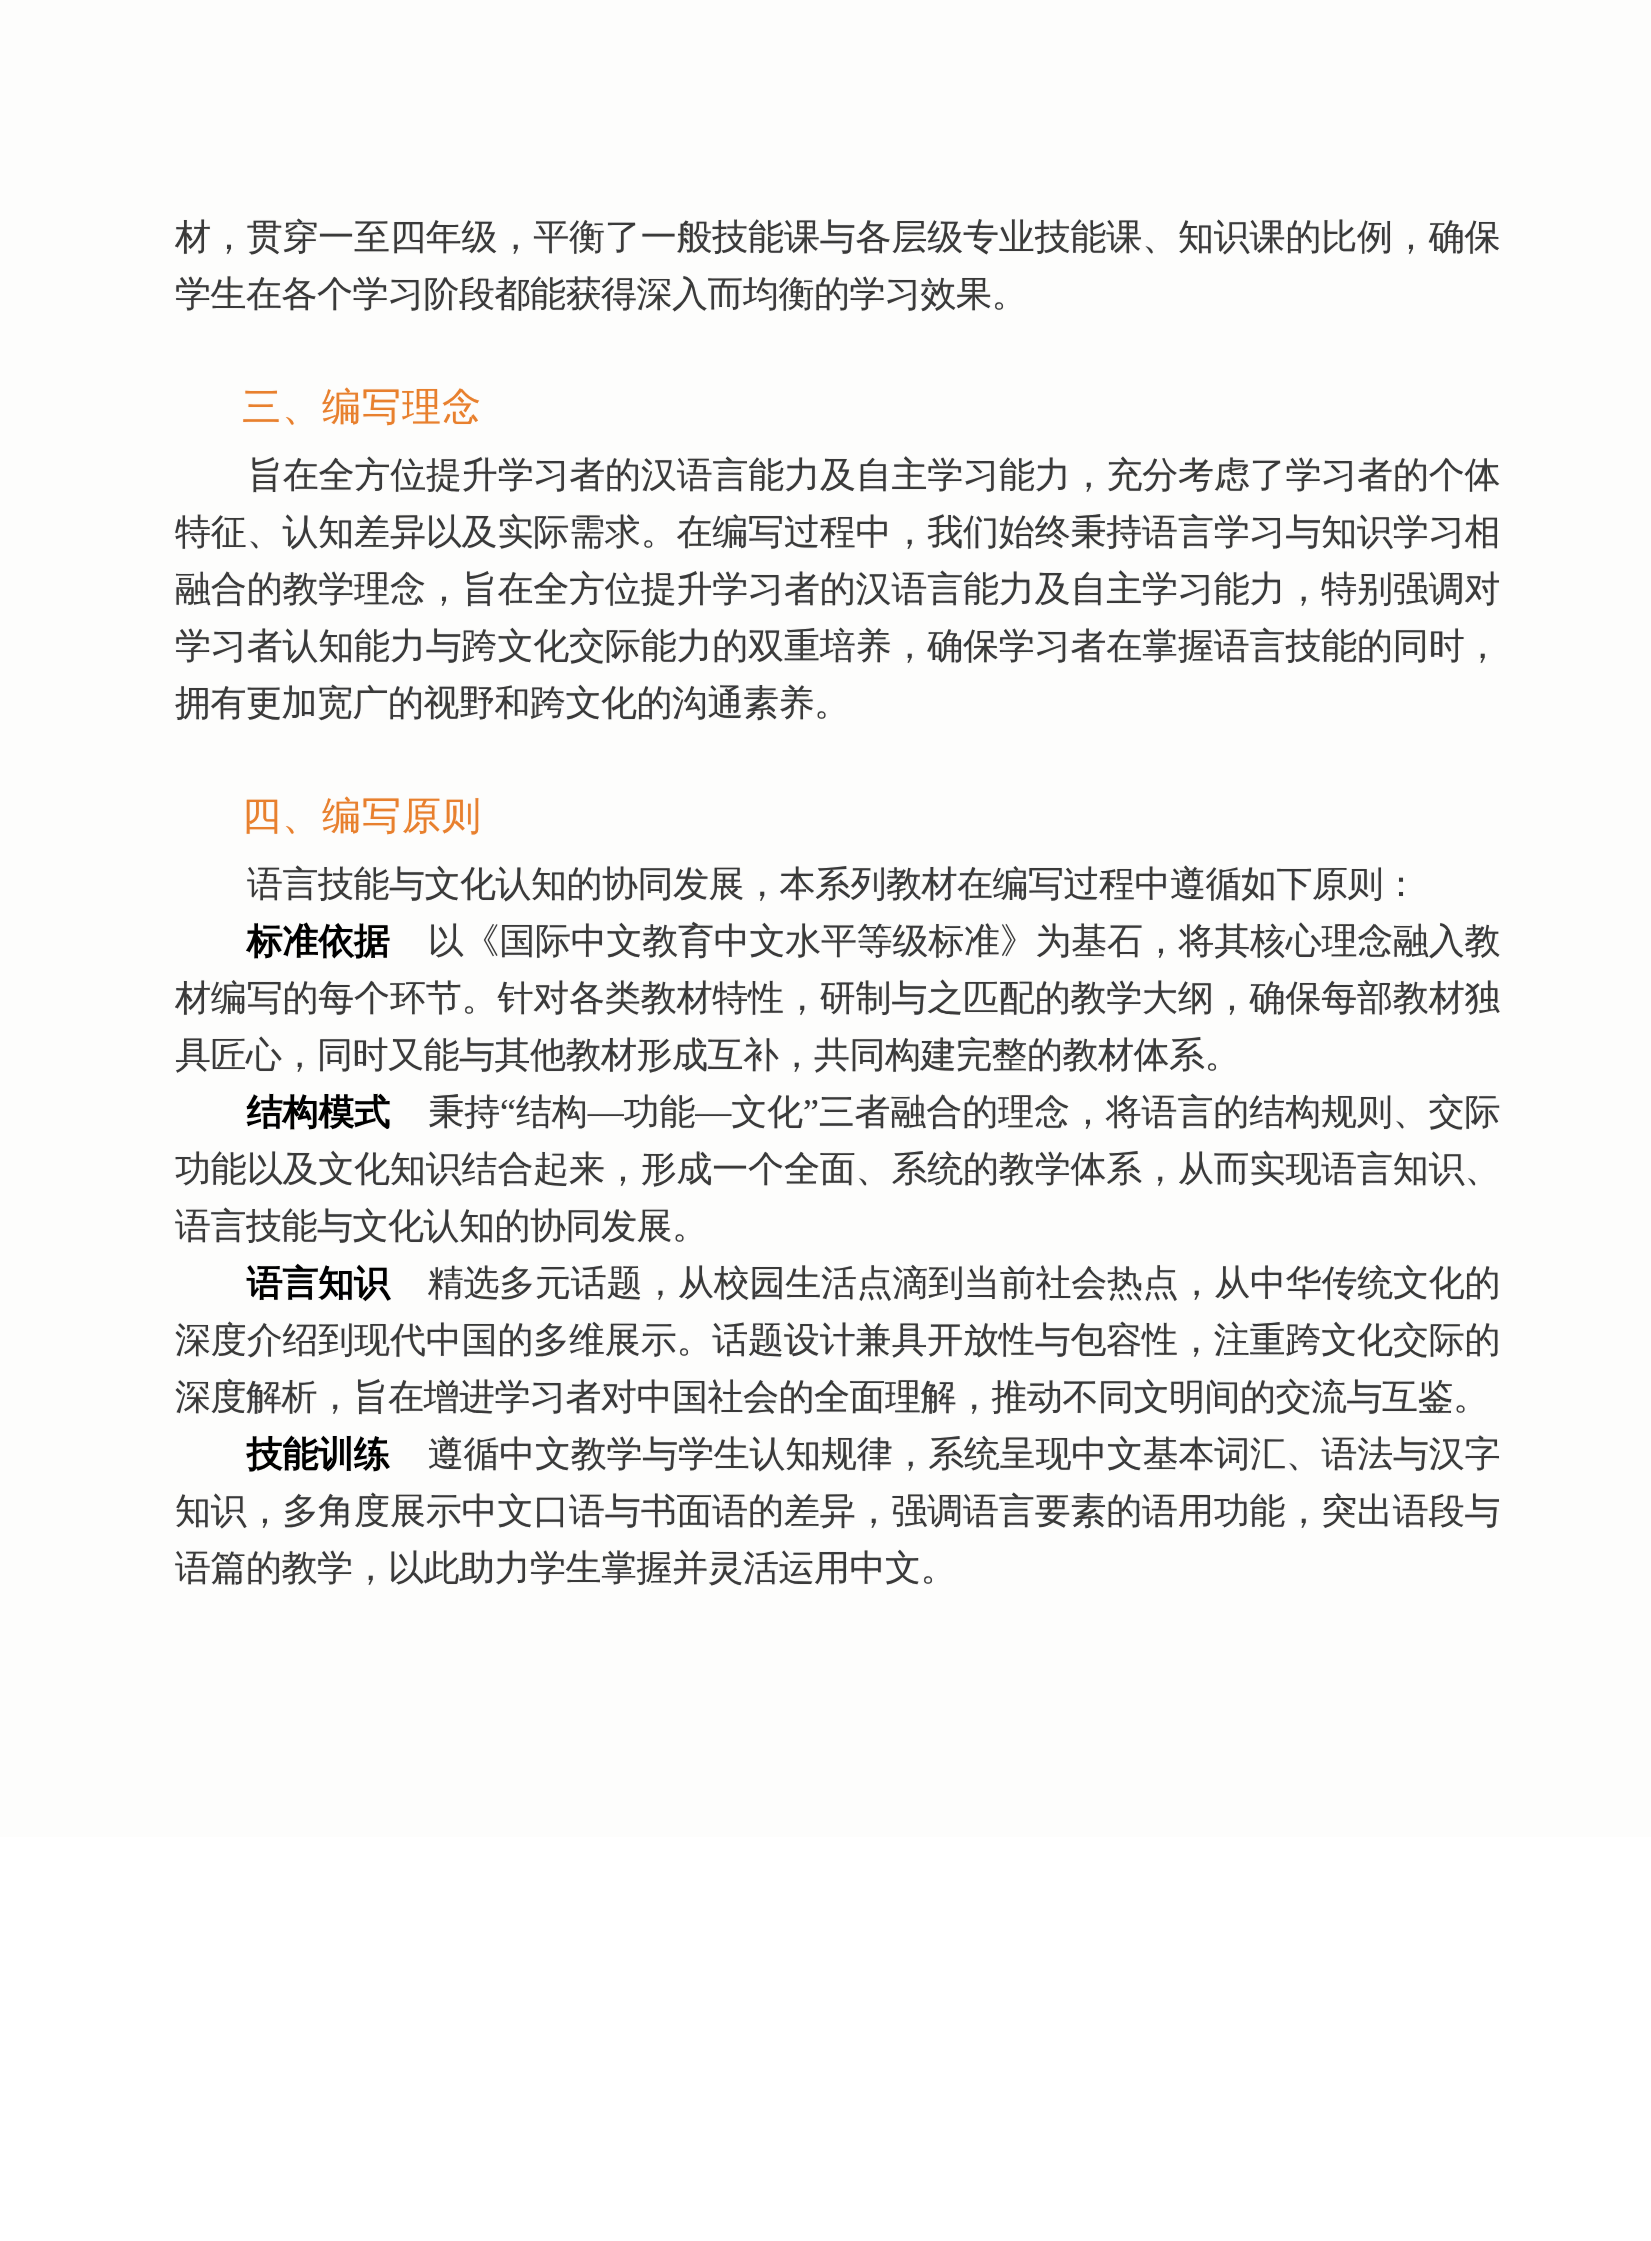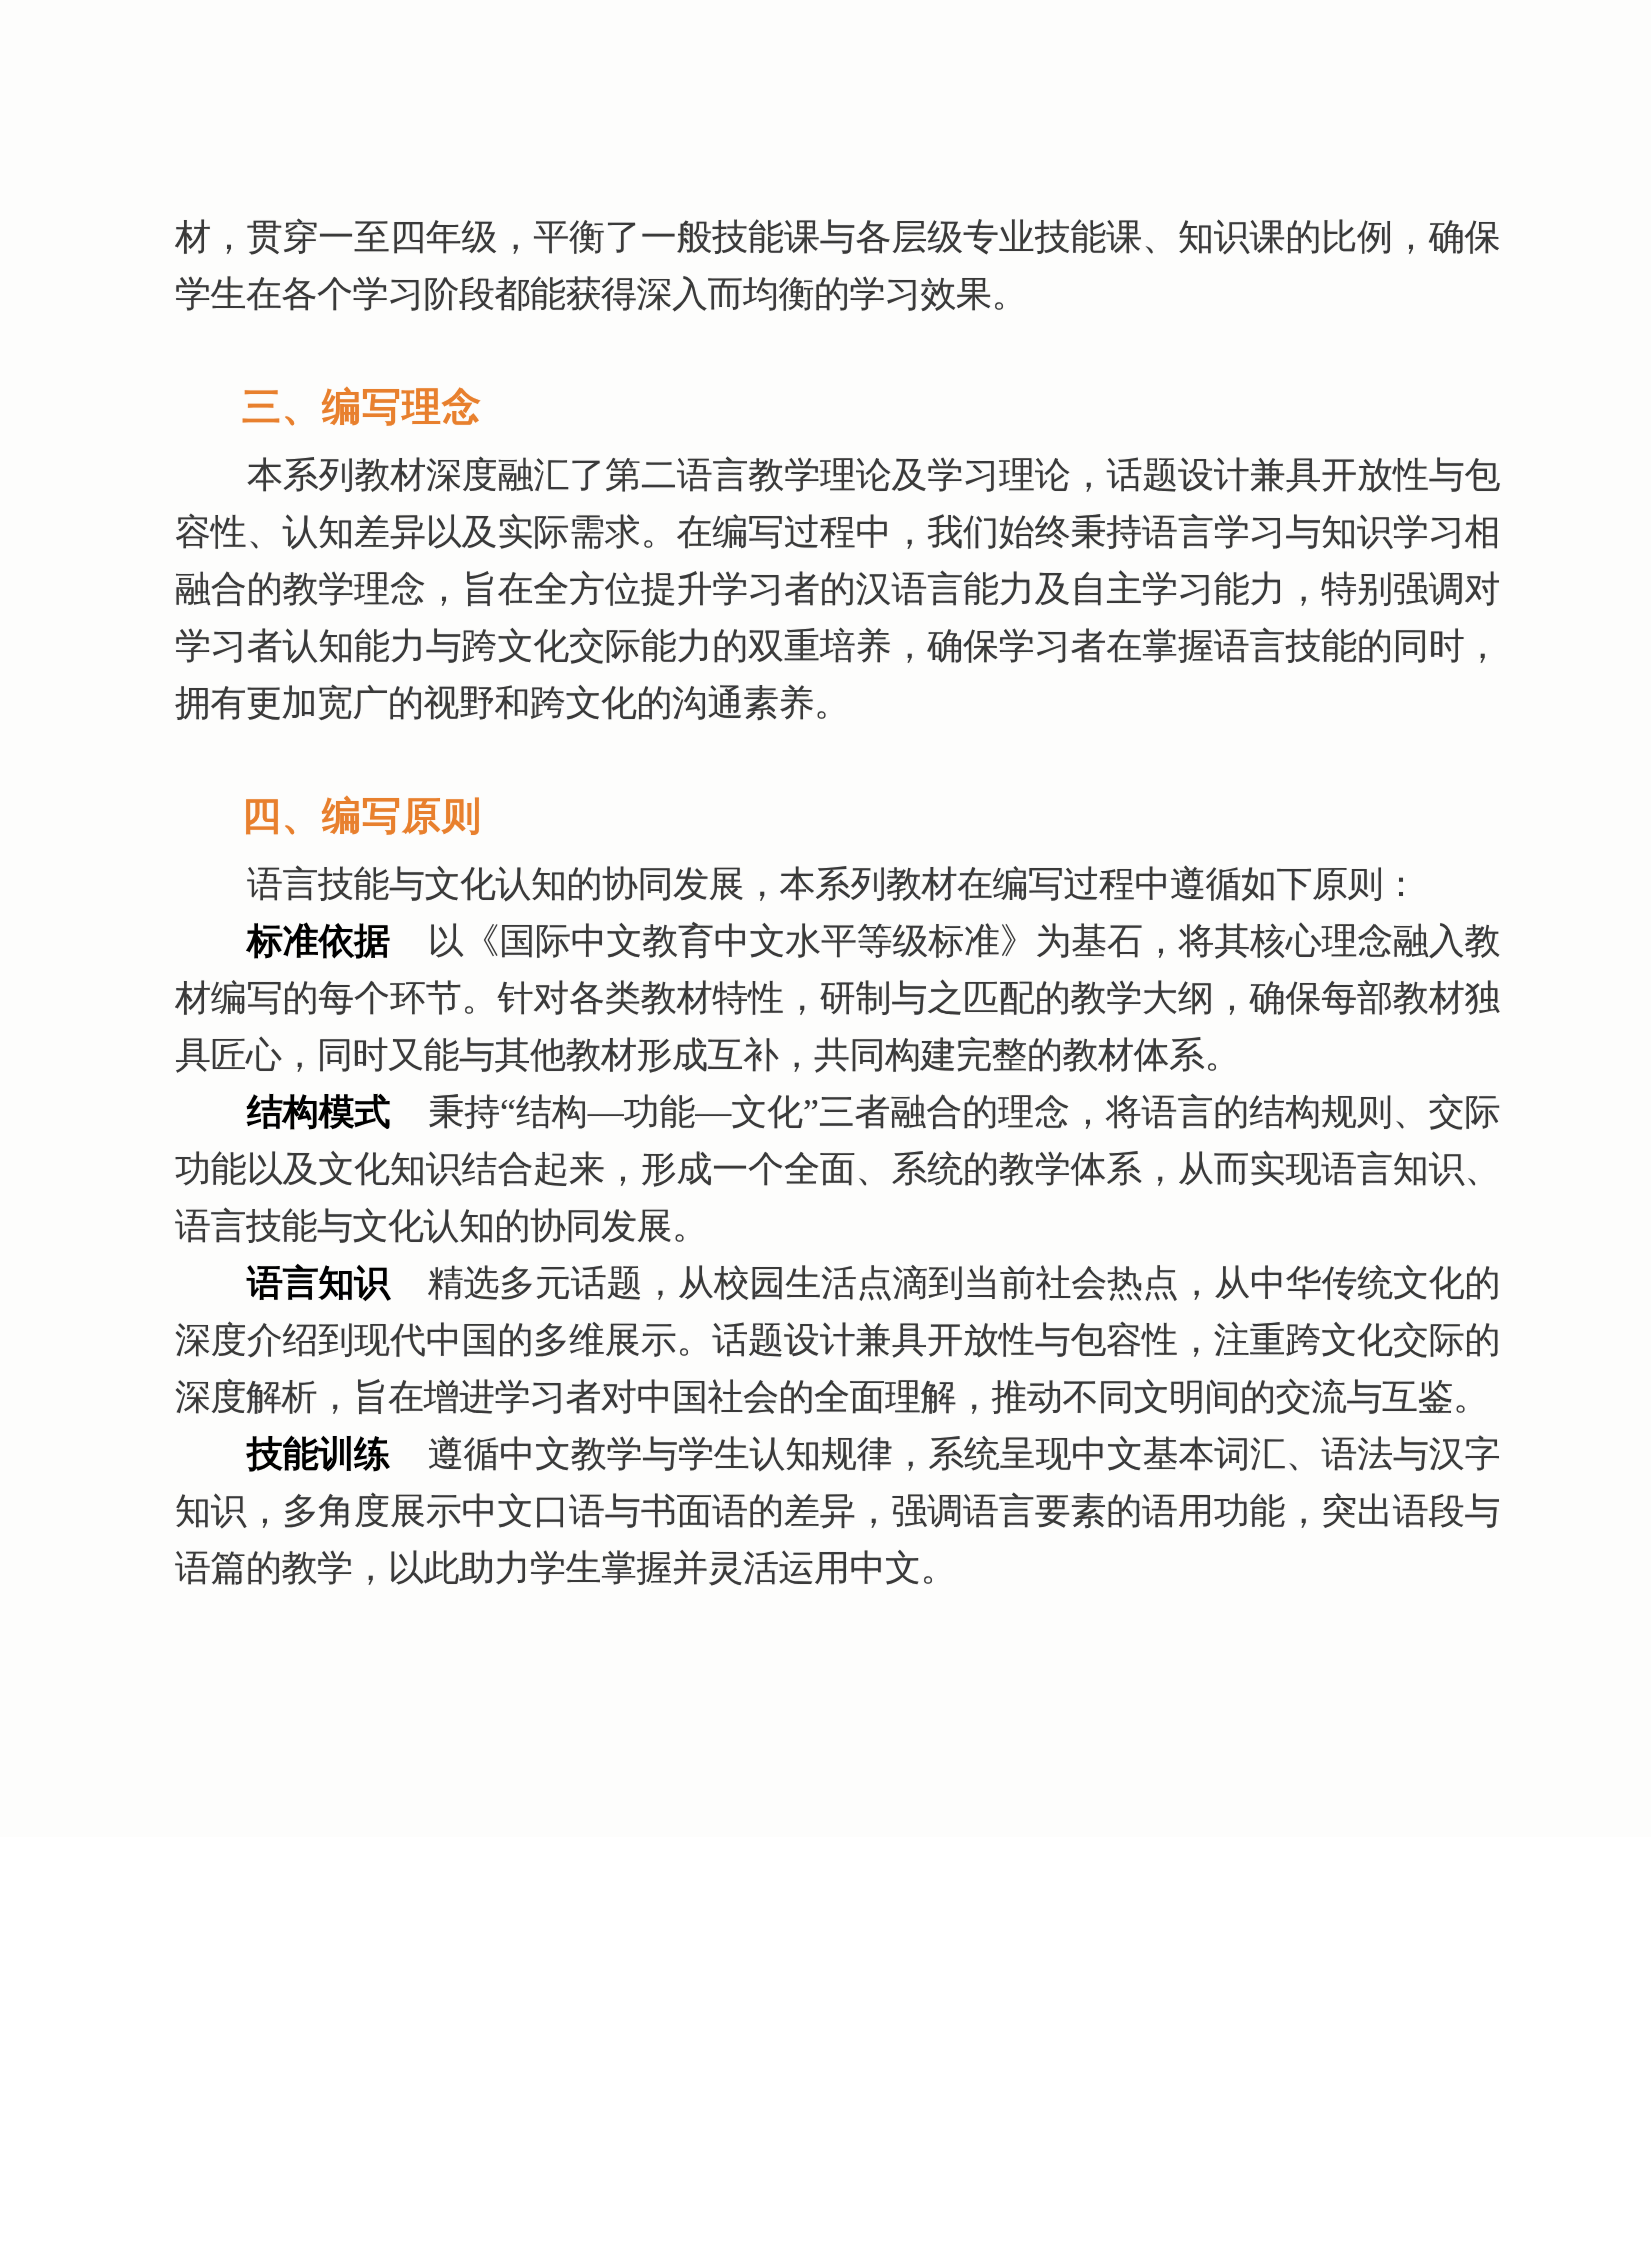--- a/index.html
+++ b/index.html
@@ -36,21 +36,21 @@
     text-indent: 0;
   }
   .lead {
     font-weight: bold;
     margin-right: 1.05em;
     color: #000000;
   }
   .section-heading {
     margin: 55px 0 12px 0;
     font-family: "Liberation Sans", "DejaVu Sans", sans-serif;
-    font-weight: bold;
+    font-weight: normal;
     font-size: 39px;
     line-height: 57px;
     letter-spacing: 1px;
     color: #e8802e;
     text-indent: 67px;
     text-shadow: 0 0 1px rgba(232, 128, 46, 0.4);
   }
   .page-number {
     position: absolute;
     left: 193px;
@@ -65,21 +65,21 @@
 </head>
 <body>
 
 <div class="page">
   <main class="text-block">
 
     <p class="para continuation">材，贯穿一至四年级，平衡了一般技能课与各层级专业技能课、知识课的比例，确保学生在各个学习阶段都能获得深入而均衡的学习效果。</p>
 
     <h2 class="section-heading">三、编写理念</h2>
 
-    <p class="para">本系列教材深度融汇了第二语言教学理论及学习理论，话题设计兼具开放性与包容性、认知差异以及实际需求。在编写过程中，我们始终秉持语言学习与知识学习相融合的教学理念，旨在全方位提升学习者的汉语言能力及自主学习能力，特别强调对学习者认知能力与跨文化交际能力的双重培养，确保学习者在掌握语言技能的同时，拥有更加宽广的视野和跨文化的沟通素养。</p>
+    <p class="para">旨在全方位提升学习者的汉语言能力及自主学习能力，充分考虑了学习者的个体特征、认知差异以及实际需求。在编写过程中，我们始终秉持语言学习与知识学习相融合的教学理念，旨在全方位提升学习者的汉语言能力及自主学习能力，特别强调对学习者认知能力与跨文化交际能力的双重培养，确保学习者在掌握语言技能的同时，拥有更加宽广的视野和跨文化的沟通素养。</p>
 
 
     <h2 class="section-heading">四、编写原则</h2>
 
     <p class="para">语言技能与文化认知的协同发展，本系列教材在编写过程中遵循如下原则：</p>
 
     <p class="para">
       <b class="lead">标准依据</b><span>以《国际中文教育中文水平等级标准》为基石，将其核心理念融入教材编写的每个环节。针对各类教材特性，研制与之匹配的教学大纲，确保每部教材独具匠心，同时又能与其他教材形成互补，共同构建完整的教材体系。</span>
     </p>
 

